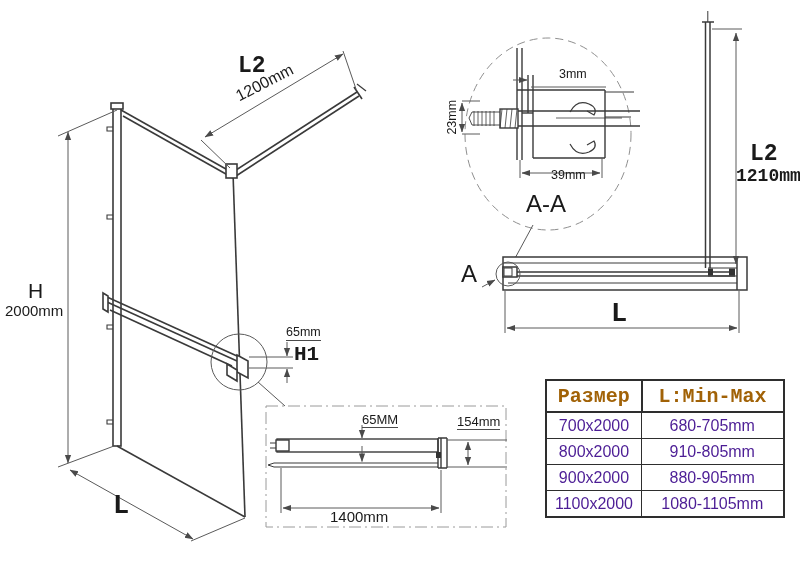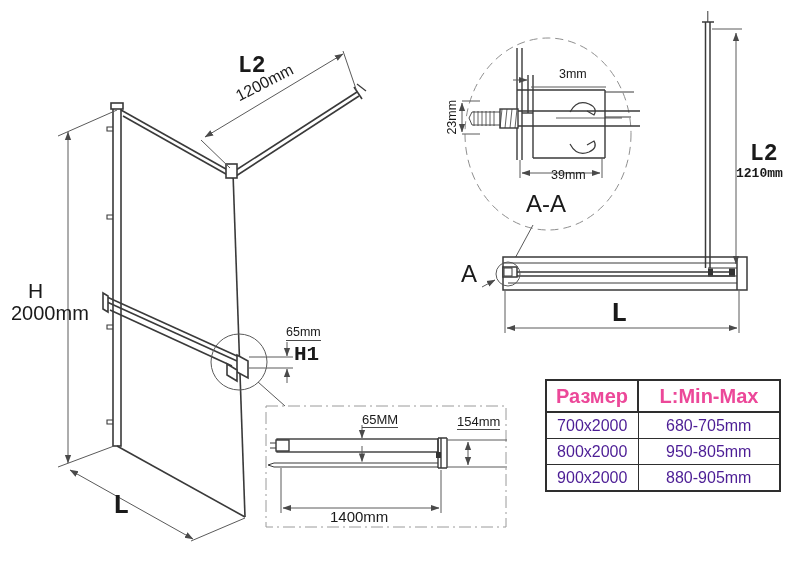--- a/index.html
+++ b/index.html
@@ -9,22 +9,22 @@
   .lbl{position:absolute;white-space:nowrap;color:#1a1a1a;line-height:1;}
   .sans{font-family:"Liberation Sans",sans-serif;}
   .serifb{font-family:Liberation Mono, monospace;font-weight:bold;}
   .dim{font-size:12.5px;}
   .dim-md{font-size:13px;}
   .dim-lg{font-size:15px;}
   .underl{border-bottom:1.2px solid #4a4a4a;padding-bottom:1px;}
   .rot1200{transform:rotate(-27deg);transform-origin:0 50%;font-size:16px;}
   .rot90{transform:rotate(-90deg);transform-origin:center;}
   table.size-table{position:absolute;left:545px;top:379px;border-collapse:collapse;background:#fff;}
-  table.size-table th{border:2px solid #2e2e2e;font-family:Liberation Sans, sans-serif;font-weight:bold;
-      font-size:20px;color:#ec4899;height:28px;padding:1px 6px;}
+  table.size-table th{border:2px solid #2e2e2e;font-family:Liberation Mono, monospace;font-weight:bold;
+      font-size:20px;color:#a16207;height:28px;padding:1px 6px;}
   table.size-table td{border:1.6px solid #2e2e2e;font-family:"Liberation Sans",sans-serif;
       font-size:16px;color:#4c1d95;height:25px;text-align:center;padding:0 8px;}
   table.size-table{border:2.4px solid #2e2e2e;}
   .c1{width:92px;} .c2{width:142px;}
 </style>
 </head>
 <body>
 
 <div id="stage">
 
@@ -180,35 +180,35 @@
 
     <path d="M447,440 L507,440 M447,467 L507,467"></path>
     <line x1="468" y1="442" x2="468" y2="465" marker-start="url(#arw)" marker-end="url(#arw)"></line>
 
     <path d="M281,468 L281,513 M441,470 L441,513"></path>
     <line x1="283" y1="508" x2="439" y2="508" marker-start="url(#arw)" marker-end="url(#arw)"></line>
   </g>
 </svg>
 
   <span class="lbl sans" style="left:28px;top:280px;font-size:21px;">H</span>
-  <span class="lbl sans" style="left:11px;top:303px;font-size:20px;">2000mm</span>
+  <span class="lbl sans" style="left:5px;top:303px;font-size:15px;">2000mm</span>
   <span class="lbl serifb" style="left:238px;top:55px;font-size:23px;">L2</span>
   <span class="lbl sans rot1200" style="left:237px;top:89px;">1200mm</span>
   <span class="lbl serifb" style="left:113px;top:493px;font-size:27px;">L</span>
   <span class="lbl sans dim underl" style="left:286px;top:326px;">65mm</span>
   <span class="lbl serifb" style="left:294px;top:344px;font-size:21px;">H1</span>
 
   <span class="lbl sans dim" style="left:559px;top:68px;text-align:center;">3mm</span>
   <span class="lbl sans dim rot90" style="left:435px;top:111px;">23mm</span>
   <span class="lbl sans dim" style="left:551px;top:141px;margin-top:28px;">39mm</span>
   <span class="lbl sans" style="left:526px;top:192px;font-size:24px;">A-A</span>
 
   <span class="lbl sans" style="left:461px;top:262px;font-size:24px;">A</span>
   <span class="lbl serifb" style="left:750px;top:143px;font-size:23px;">L2</span>
-  <span class="lbl serifb" style="left:736px;top:167px;font-size:13px;">1210mm</span>
+  <span class="lbl serifb" style="left:736px;top:167px;font-size:18px;">1210mm</span>
   <span class="lbl serifb" style="left:611px;top:301px;font-size:27px;">L</span>
 
   <span class="lbl sans dim-md underl" style="left:362px;top:413px;">65MM</span>
   <span class="lbl sans dim-md underl" style="left:457px;top:415px;">154mm</span>
   <span class="lbl sans dim-lg" style="left:330px;top:487px;margin-top:22px;">1400mm</span>
 
   <table class="size-table">
     <colgroup>
         <col class="c1">
         <col class="c2">
@@ -219,22 +219,26 @@
         <th>L:Min-Max</th>
       </tr>
     </thead>
     <tbody>
       <tr>
         <td>700x2000</td>
         <td>680-705mm</td>
       </tr>
       <tr>
         <td>800x2000</td>
-        <td>950-805mm</td>
+        <td>910-805mm</td>
       </tr>
       <tr>
         <td>900x2000</td>
         <td>880-905mm</td>
       </tr>
+      <tr>
+        <td>1100x2000</td>
+        <td>1080-1105mm</td>
+      </tr>
     </tbody>
   </table>
 
 </div>
 
 </body></html>

